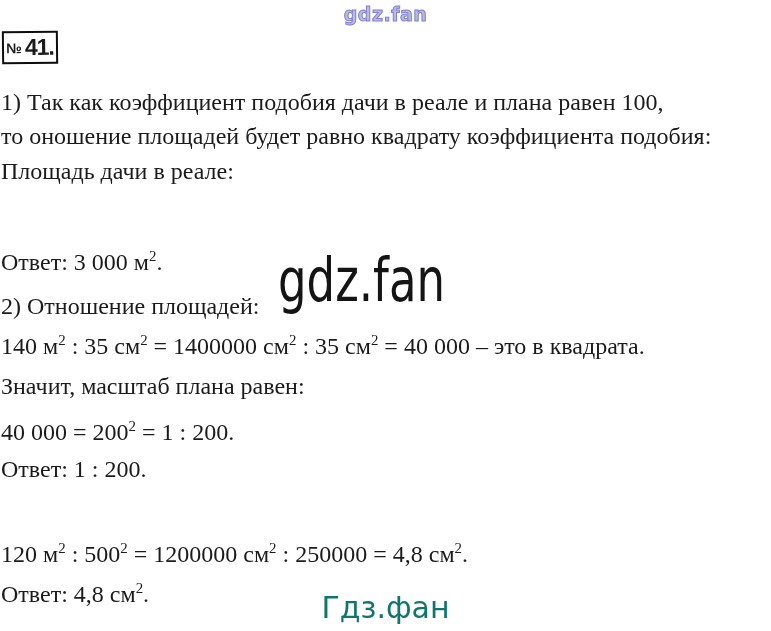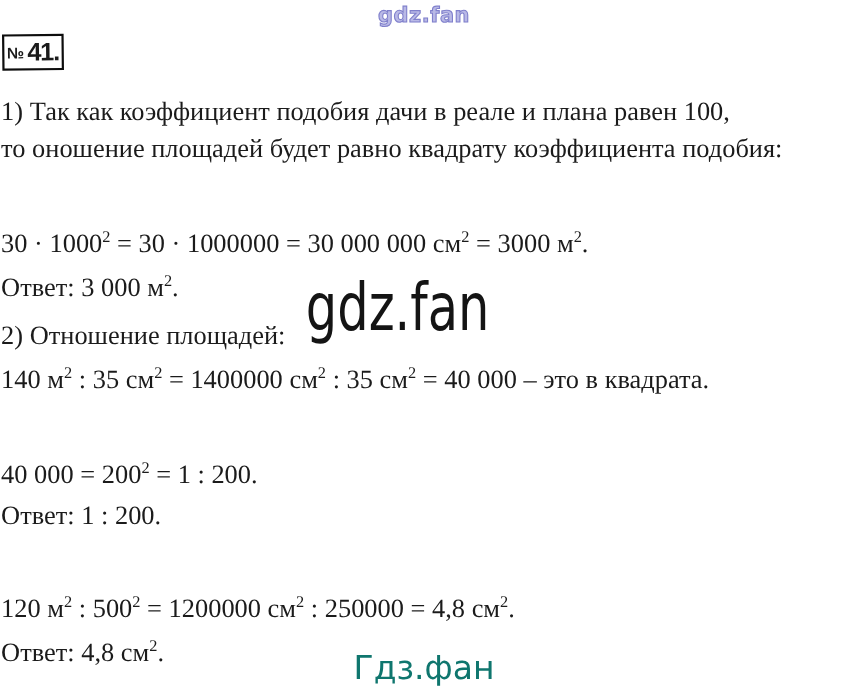--- a/index.html
+++ b/index.html
@@ -83,24 +83,25 @@
 
   <div class="wm-top">gdz.fan</div>
 
   <div class="badge">
     <span class="no-sign">№</span>
     <span class="no-num">41.</span>
   </div>
 
   <div class="line" style="top:76px">1) Так как коэффициент подобия дачи в реале и плана равен 100,</div>
   <div class="line" style="top:110px">то оношение площадей будет равно квадрату коэффициента подобия:</div>
-  <div class="line" style="top:196px">30 · 1000<sup>2</sup> = 30 · 1000000 = 30 000 000 см<sup>2</sup> = 3000 м<sup>2</sup>.</div>
+  <div class="line" style="top:145px">Площадь дачи в реале:</div>
   <div class="line" style="top:236px">Ответ: 3 000 м<sup>2</sup>.</div>
   <div class="line" style="top:280px">2) Отношение площадей:</div>
   <div class="line" style="top:320px">140 м<sup>2</sup> : 35 см<sup>2</sup> = 1400000 см<sup>2</sup> : 35 см<sup>2</sup> = 40 000 – это в квадрата.</div>
+  <div class="line" style="top:360px">Значит, масштаб плана равен:</div>
   <div class="line" style="top:406px">40 000 = 200<sup>2</sup> = 1 : 200.</div>
   <div class="line" style="top:443px">Ответ: 1 : 200.</div>
   <div class="line" style="top:528px">120 м<sup>2</sup> : 500<sup>2</sup> = 1200000 см<sup>2</sup> : 250000 = 4,8 см<sup>2</sup>.</div>
   <div class="line" style="top:568px">Ответ: 4,8 см<sup>2</sup>.</div>
 
   <div class="wm-big">gdz.fan</div>
 
   <div class="footer">Гдз.фан</div>
 
 </div>

